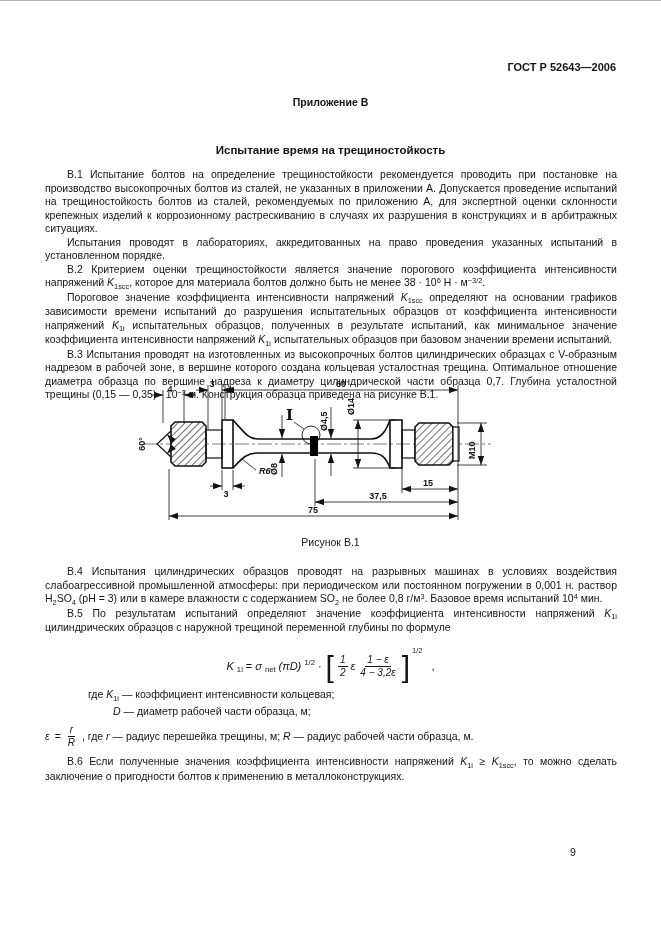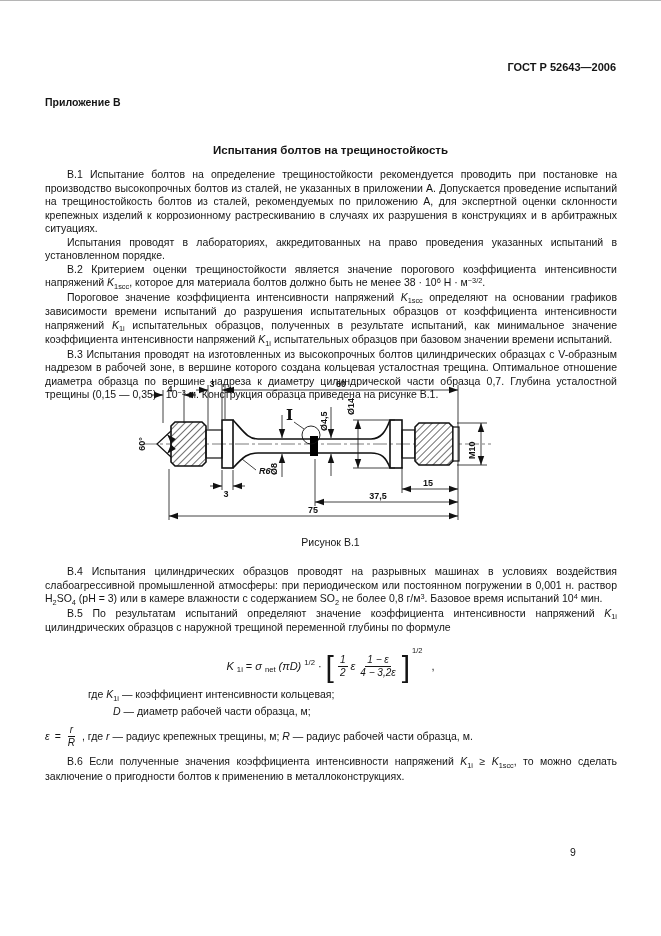--- a/index.html
+++ b/index.html
@@ -1,21 +1,21 @@
 <!DOCTYPE html>
 <html><head>
 <meta charset="utf-8">
 <style>
   html,body{margin:0;padding:0;background:#9a9a9a;}
   .page{position:relative;width:661px;height:936px;background:#ffffff;
         font-family:"Liberation Sans",sans-serif;color:#141414;overflow:hidden;
         border-top:1px solid #b5b5b5;margin:0 auto;}
   .doc-header{position:absolute;top:60px;left:45px;right:45px;text-align:right;
         font-weight:bold;font-size:11px;}
-  .appendix{position:absolute;top:94px;left:45px;right:45px;text-align:left;
+  .appendix{position:absolute;top:94px;left:45px;right:45px;text-align:center;
         font-weight:bold;font-size:10.5px;line-height:15px;}
   .doc-title{position:absolute;top:143px;left:45px;right:45px;text-align:center;
         font-weight:bold;font-size:11.5px;}
   .body{position:absolute;left:45px;width:572px;font-size:10.5px;line-height:13.5px;
         text-align:justify;}
   .body p{margin:0;text-indent:22px;}
   .body1{top:167px;}
   .body2{top:564px;}
   .sb{font-size:70%;position:relative;top:0.4em;}
   .sp{font-size:70%;position:relative;top:-0.45em;}
@@ -52,21 +52,21 @@
 <body>
 
 <div class="page">
 
   <div class="doc-header">ГОСТ Р 52643—2006</div>
 
   <div class="appendix">
     <div>Приложение В</div>
   </div>
 
-  <div class="doc-title">Испытания болтов на трещиностойкость</div>
+  <div class="doc-title">Испытание время на трещиностойкость</div>
 
   <div class="body body1">
     <p>В.1  Испытание болтов на определение трещиностойкости рекомендуется проводить при постановке на производство высокопрочных болтов из сталей, не указанных в приложении А. Допускается проведение испытаний на трещиностойкость болтов из сталей, рекомендуемых по приложению А, для экспертной оценки склонности крепежных изделий к коррозионному растрескиванию в случаях их разрушения в конструкциях и в арбитражных ситуациях.</p>
     <p>Испытания проводят в лабораториях, аккредитованных на право проведения указанных испытаний в установленном порядке.</p>
     <p><span>В.2  Критерием оценки трещиностойкости является значение порогового коэффициента интенсивности напряжений </span><span class="it">K</span><span class="sb">1scc</span><span>, которое для материала болтов должно быть не менее 38 · 10</span><span class="sp">6</span><span> Н · м</span><span class="sp">−3/2</span><span>.</span></p>
     <p><span>Пороговое значение коэффициента интенсивности напряжений </span><span class="it">K</span><span class="sb">1scc</span><span> определяют на основании графиков зависимости времени испытаний до разрушения испытательных образцов от коэффициента интенсивности напряжений </span><span class="it">K</span><span class="sb">1i</span><span> испытательных образцов, полученных в результате испытаний, как минимальное значение коэффициента интенсивности напряжений </span><span class="it">K</span><span class="sb">1i</span><span> испытательных образцов при базовом значении времени испытаний.</span></p>
     <p><span>В.3  Испытания проводят на изготовленных из высокопрочных болтов цилиндрических образцах с V-образным надрезом в рабочей зоне, в вершине которого создана кольцевая усталостная трещина. Оптимальное отношение диаметра образца по вершине надреза к диаметру цилиндрической части образца 0,7. Глубина усталостной трещины (0,15 — 0,35) · 10</span><span class="sp">−3</span><span> м. Конструкция образца приведена на рисунке В.1.</span></p>
   </div>
 
   <div class="figure">
@@ -213,21 +213,21 @@
   <div class="defs">
     <div class="def-line dl1"><span>где </span><span class="it">K</span><span class="sb">1i</span><span> — коэффициент интенсивности кольцевая;</span></div>
     <div class="def-line dl3"><span class="it">D</span><span> — диаметр рабочей части образца, м;</span></div>
     <div class="eps-line">
       <span class="it">ε</span>
       <span>=</span>
       <span class="frac">
         <span class="num it">r</span>
           <span class="den it">R</span>
       </span>
-      <span><span>, где </span><span class="it">r</span><span> — радиус крепежных трещины, м; </span><span class="it">R</span><span> — радиус рабочей части образца, м.</span></span>
+      <span><span>, где </span><span class="it">r</span><span> — радиус перешейка трещины, м; </span><span class="it">R</span><span> — радиус рабочей части образца, м.</span></span>
     </div>
   </div>
 
   <div class="body b6">
     <p><span>В.6  Если полученные значения коэффициента интенсивности напряжений </span><span class="it">K</span><span class="sb">1i</span><span> ≥ </span><span class="it">K</span><span class="sb">1scc</span><span>, то можно сделать заключение о пригодности болтов к применению в металлоконструкциях.</span></p>
   </div>
 
   <div class="pagenum">9</div>
 
 </div>

